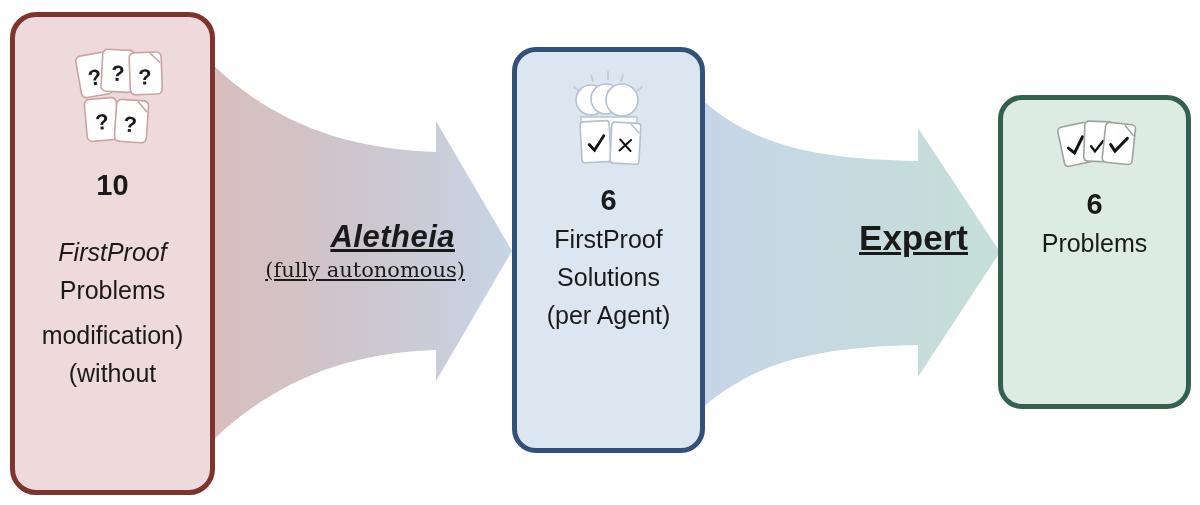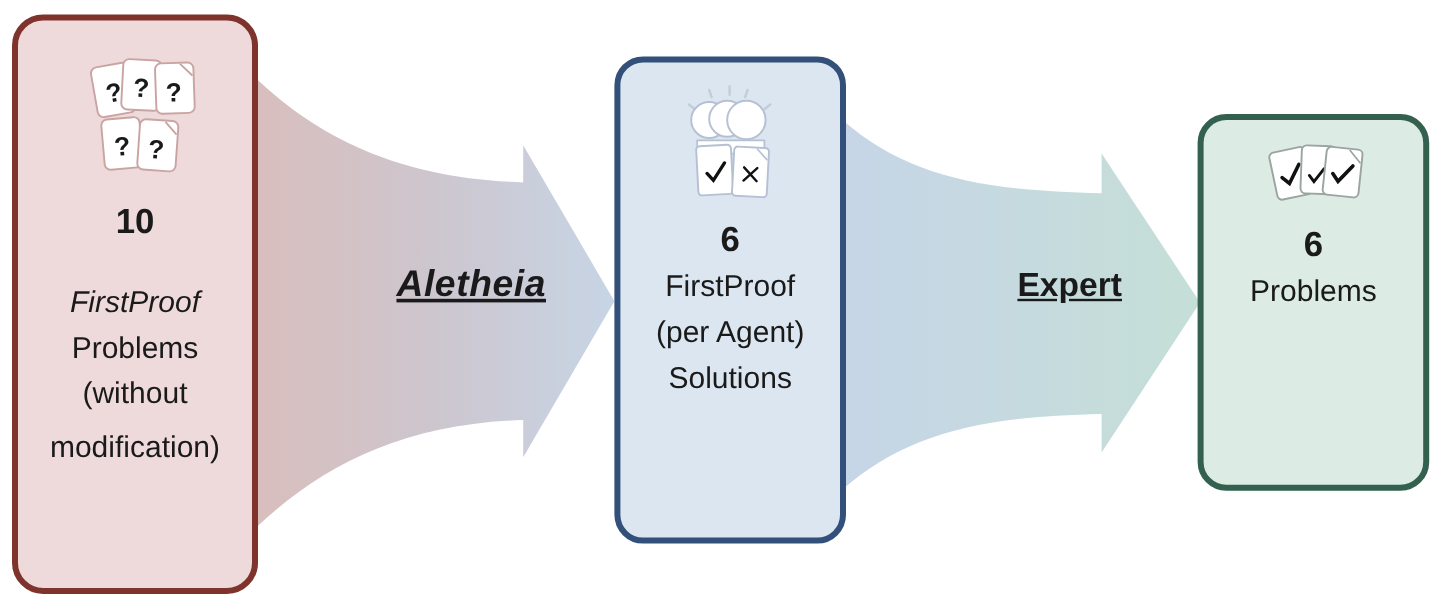--- a/index.html
+++ b/index.html
@@ -38,22 +38,22 @@
   .arrow-label{position:absolute;z-index:2;text-align:right;text-decoration:underline;}
   .aletheia-title{
     left:245px;top:219px;width:210px;
     font-size:31px;font-weight:700;font-style:italic;letter-spacing:0.5px;
   }
   .aletheia-sub{
     left:235px;top:258px;width:230px;
     font-family:"DejaVu Serif",serif;font-size:21px;font-weight:400;
   }
   .expert-label{
-    left:735px;top:221px;width:200px;
-    font-size:28px;font-weight:700;line-height:33px;
+    left:768px;top:221px;width:200px;
+    font-size:35px;font-weight:700;line-height:33px;
   }
 </style>
 </head>
 <body>
 
 <div class="canvas">
 
   <svg class="arrow-layer" width="1200" height="505" viewBox="0 0 1200 505">
     <defs>
       <linearGradient id="grad1" gradientUnits="userSpaceOnUse" x1="213" y1="0" x2="512" y2="0">
@@ -91,25 +91,26 @@
       </g>
       <g transform="translate(58,56) rotate(4)">
         <rect x="0" y="0" width="32" height="42" rx="5" fill="#ffffff" stroke="#c9a4a2" stroke-width="1.6"></rect>
         <path d="M21,1 L31,11" stroke="#c9a4a2" stroke-width="1.6" fill="none"></path>
         <text x="15" y="32" text-anchor="middle" font-size="22" font-weight="700" fill="#1a1a1a">?</text>
       </g>
     </svg>
     <div class="count">10</div>
     <div class="box-line italic">FirstProof</div>
     <div class="box-line">Problems</div>
+    <div class="box-line gap-top">modification)</div>
     <div class="box-line">(without</div>
-    <div class="box-line gap-top">modification)</div>
   </div>
 
   <div class="arrow-label aletheia-title">Aletheia</div>
+  <div class="arrow-label aletheia-sub">(fully autonomous)</div>
 
   <div class="stage-box box-candidates">
     <svg class="icon-wrap" width="92" height="108" viewBox="0 0 92 108">
       <g stroke="#c3cdd9" stroke-width="2" stroke-linecap="round">
         <path d="M11,25 L16,29"></path>
         <path d="M28,13 L30,19"></path>
         <path d="M45,10 L45,17"></path>
         <path d="M60,13 L58,19"></path>
         <path d="M79,25 L74,29"></path>
       </g>
@@ -124,22 +125,22 @@
         <path d="M8,23 l5,6 l10,-14" stroke="#111111" stroke-width="2.8" fill="none" stroke-linecap="round"></path>
       </g>
       <g transform="translate(49,60) rotate(3)">
         <rect x="0" y="0" width="29" height="41" rx="3" fill="#ffffff" stroke="#b5c1d2" stroke-width="1.6"></rect>
         <path d="M19,1 L28,10" stroke="#b5c1d2" stroke-width="1.4" fill="none"></path>
         <path d="M9,17 L20,28 M20,17 L9,28" stroke="#111111" stroke-width="2" fill="none" stroke-linecap="round"></path>
       </g>
     </svg>
     <div class="count">6</div>
     <div class="box-line">FirstProof</div>
+    <div class="box-line">Solutions</div>
     <div class="box-line">(per Agent)</div>
-    <div class="box-line">Solutions</div>
   </div>
 
   <div class="arrow-label expert-label">
     <div>Expert</div>
   </div>
 
   <div class="stage-box box-solved">
     <svg class="icon-wrap" width="102" height="68" viewBox="0 0 102 68">
       <g transform="translate(13,12) rotate(-12)">
         <rect x="0" y="0" width="30" height="40" rx="4" fill="#ffffff" stroke="#9aa5a1" stroke-width="1.6"></rect>

